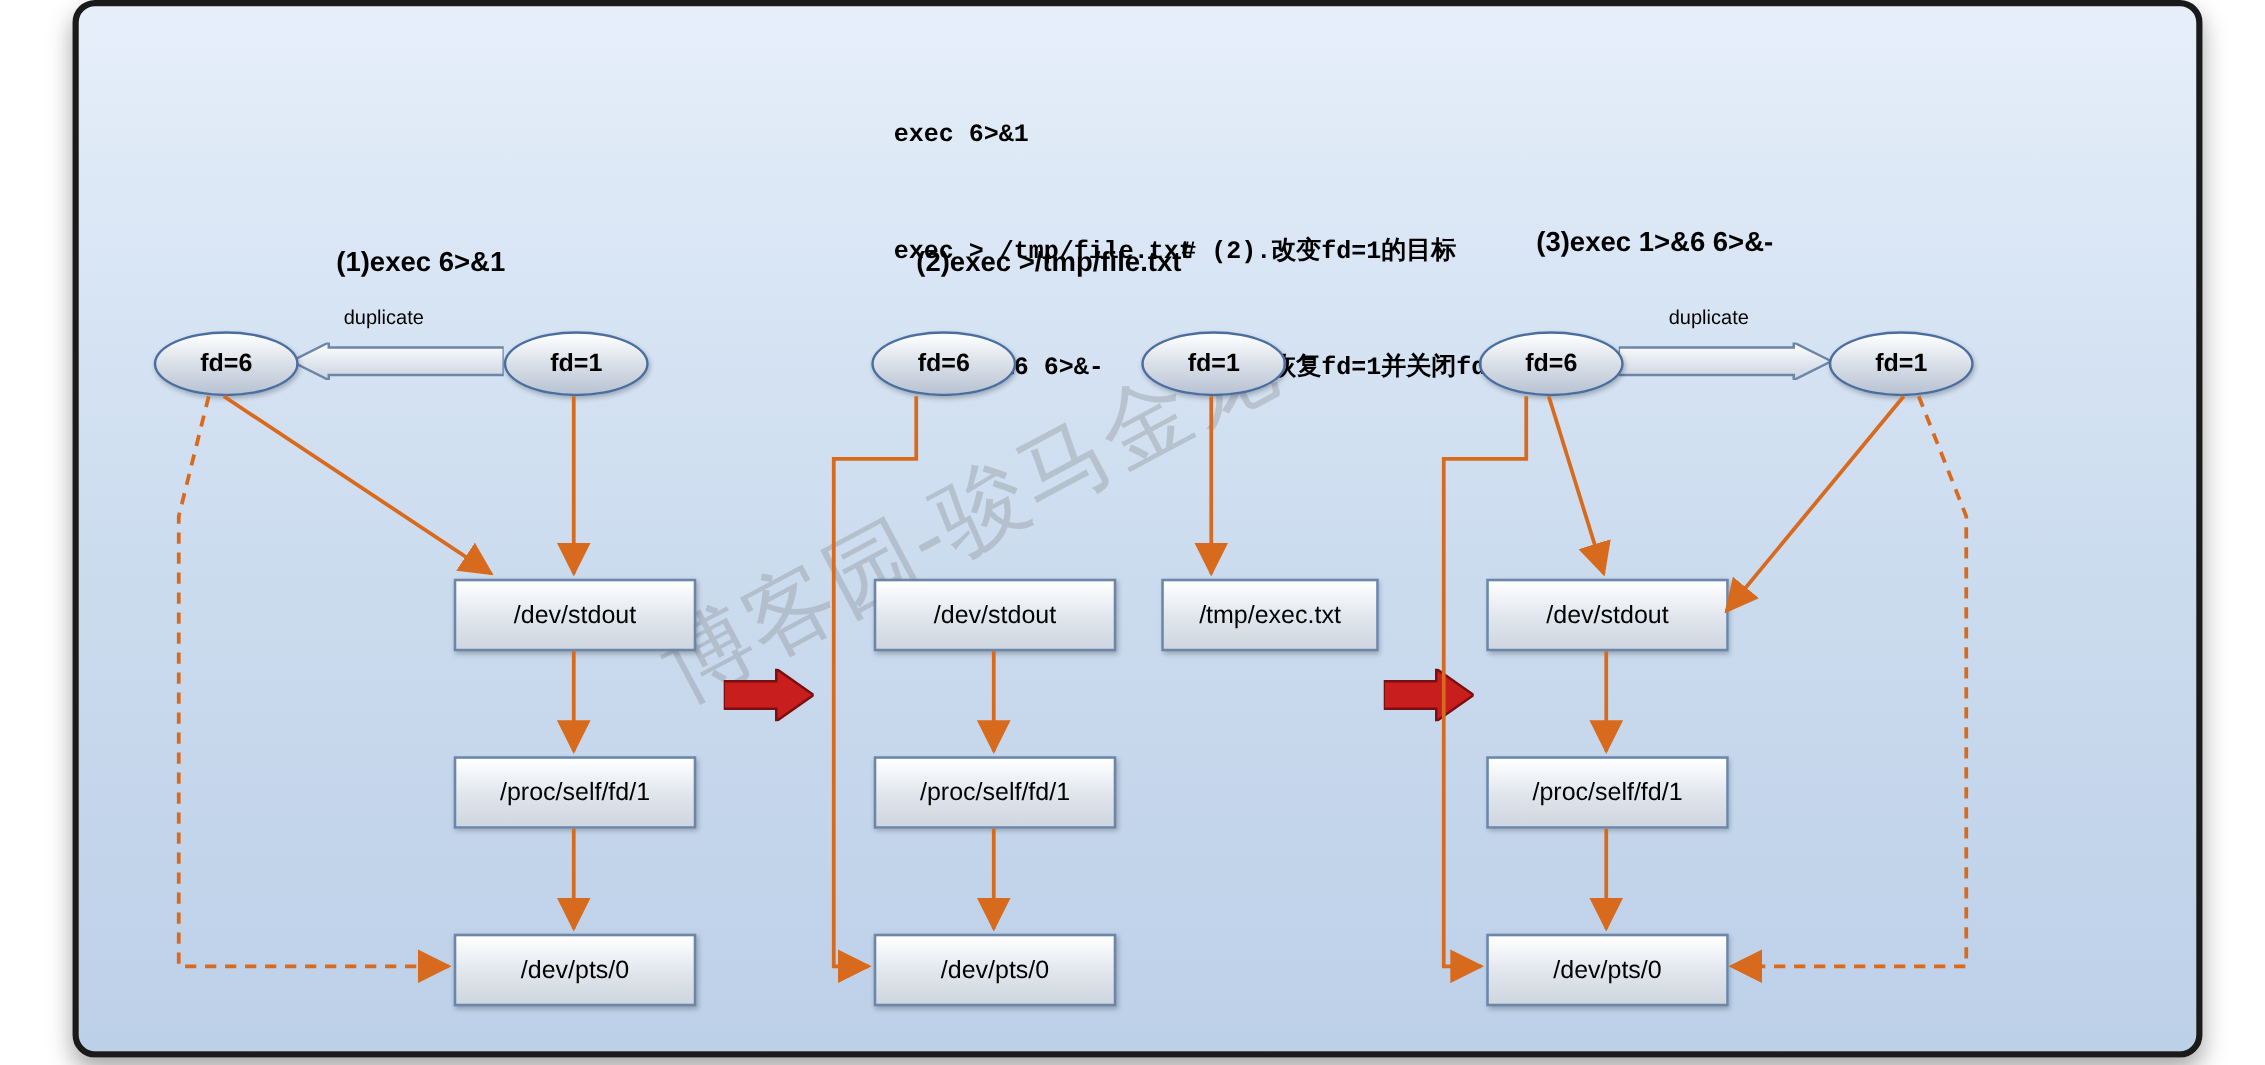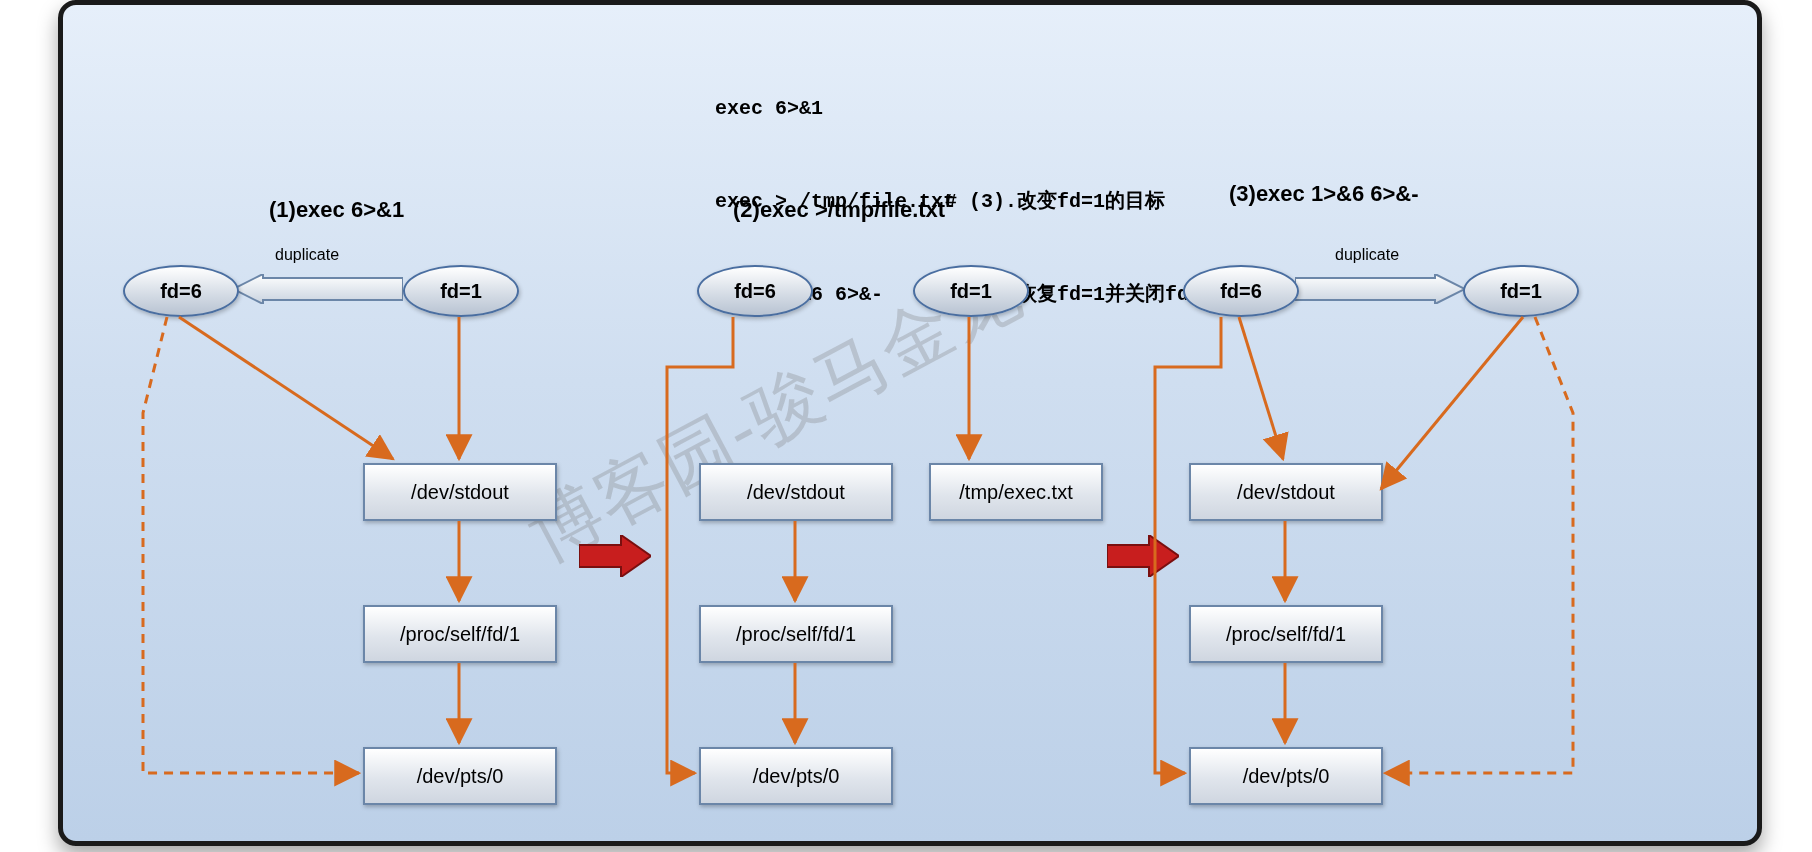--- a/index.html
+++ b/index.html
@@ -88,21 +88,21 @@
     white-space:nowrap;
   }
 </style>
 </head>
 <body>
 
 <div class="frame">
 
   <div class="code-block">
     <div class="row"><span class="cmd">exec 6&gt;&amp;1</span></div>
-    <div class="row"><span class="cmd">exec &gt; /tmp/file.txt</span><span># (3).改变fd=1的目标</span></div>
+    <div class="row"><span class="cmd">exec &gt; /tmp/file.txt</span><span># (2).改变fd=1的目标</span></div>
     <div class="row"><span class="cmd">exec 1&gt;&amp;6 6&gt;&amp;-</span><span># (3).恢复fd=1并关闭fd=6</span></div>
   </div>
 
   <div class="watermark">博客园-骏马金龙</div>
 
   <div class="step-title" style="left:206px;top:192px">(1)exec 6&gt;&amp;1</div>
   <div class="dup-label" style="left:212px;top:241px">duplicate</div>
   <div class="dup-arrow" style="left:170px;top:269px">
     <svg viewBox="0 0 170 30">
         <defs>

